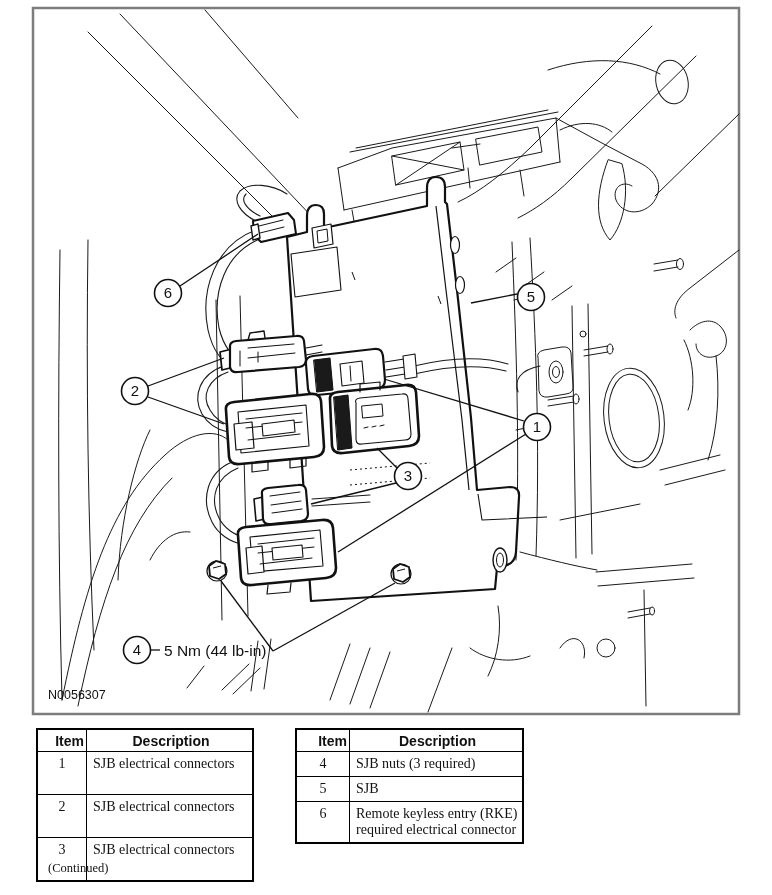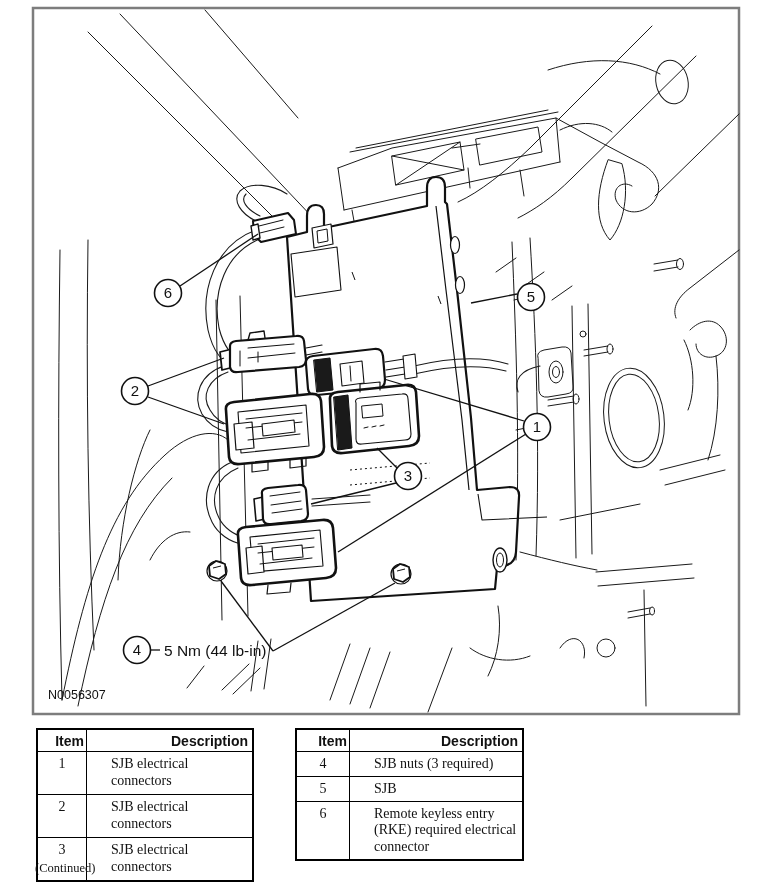--- a/index.html
+++ b/index.html
@@ -10,30 +10,30 @@
   .callout-num{font-size:15px;}
   .torque-text{font-size:15.5px;}
   .figid-text{font-size:12.5px;}
 
   table{border-collapse:collapse;position:absolute;background:#fff;table-layout:fixed;}
   #table-left{left:36px;top:728px;width:218px;}
   #table-right{left:295px;top:728px;width:229px;}
   th,td{border:1.3px solid #000;}
   #table-left,#table-right{border:2px solid #000;}
   th{font-family:"Liberation Sans",sans-serif;font-weight:bold;font-size:14px;
-     text-align:right;padding:2px 4px 2px 7px;height:17px;}
+     text-align:center;padding:2px 4px 2px 7px;height:17px;}
   th.col-item{text-align:right;padding:2px 2px;}
   td{font-family:"Liberation Serif",serif;font-size:14px;vertical-align:top;}
   td.cell-item{text-align:center;padding-top:4px;}
-  td.cell-desc{padding:4px 4px 2px 24px;line-height:1.2;}
+  td.cell-desc{padding:4px 4px 2px 6px;line-height:1.2;}
   #table-left td{height:36px;}
   #table-right td{height:auto;padding-bottom:3px;}
   #table-left .col-item{width:44px;}
   #table-right .col-item{width:48px;}
-  .continued{position:absolute;left:35px;top:861px;font-family:"Liberation Serif",serif;
+  .continued{position:absolute;left:48px;top:861px;font-family:"Liberation Serif",serif;
              font-size:12.5px;color:#111;}
 </style>
 </head>
 <body>
 
 <div class="page">
 
   <svg width="772" height="720" viewBox="0 0 772 720">
 
     <rect x="33" y="8" width="706" height="706" fill="#ffffff" stroke="#7d7d7d" stroke-width="2.5"></rect>

